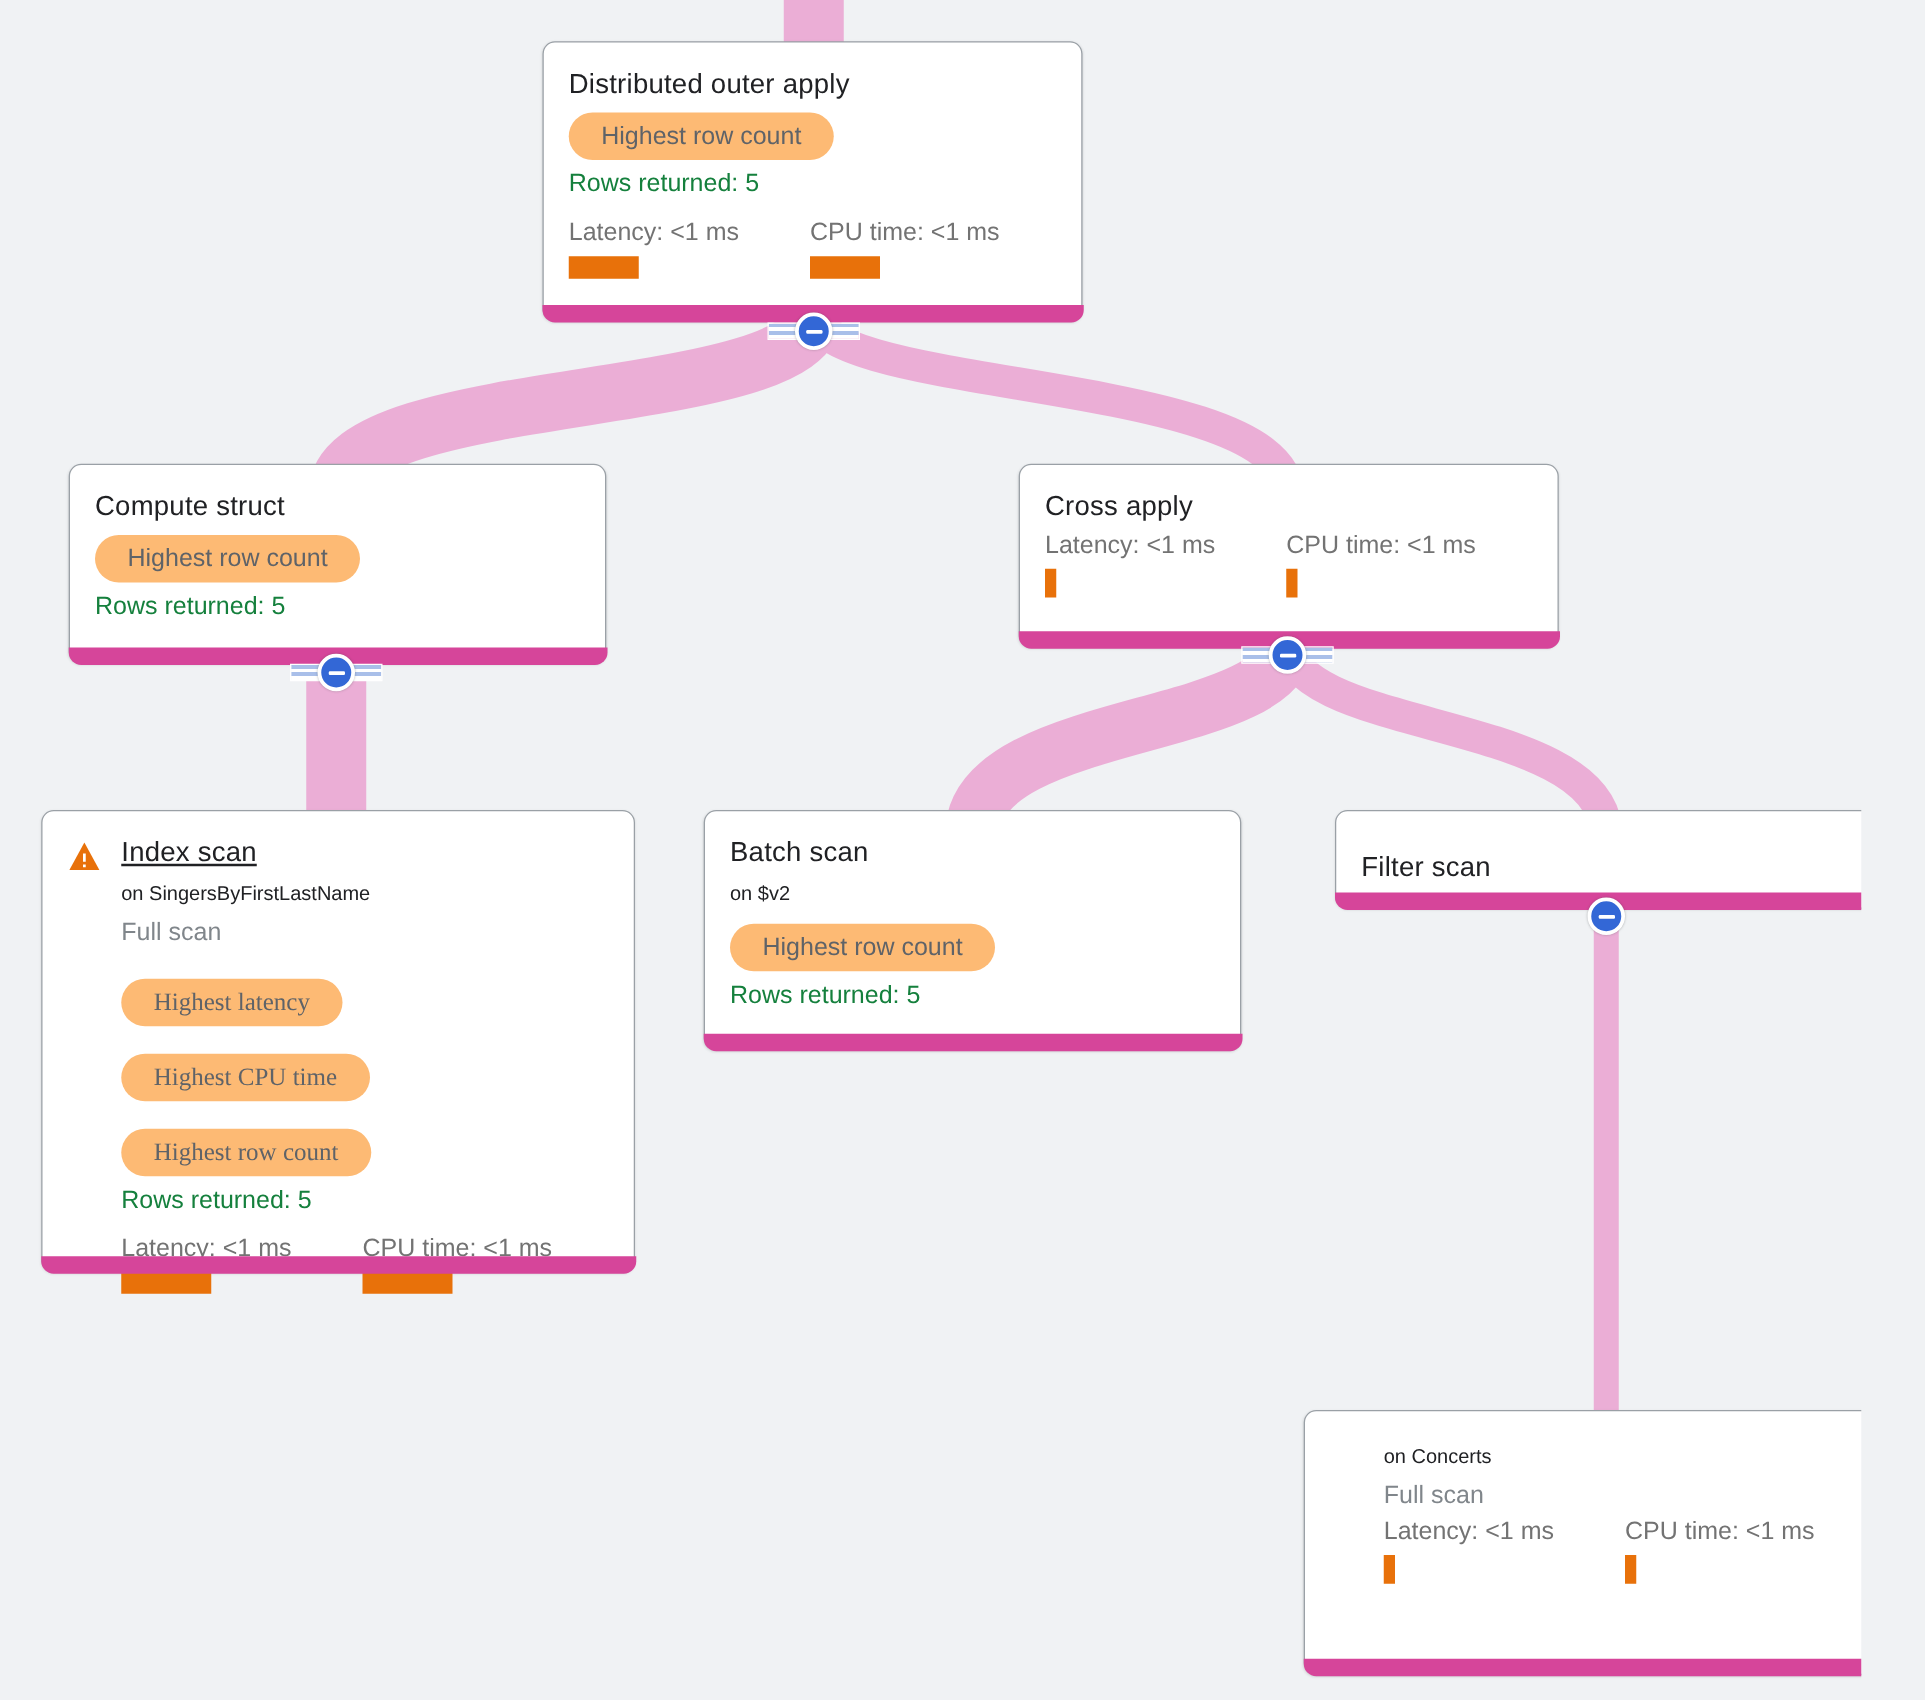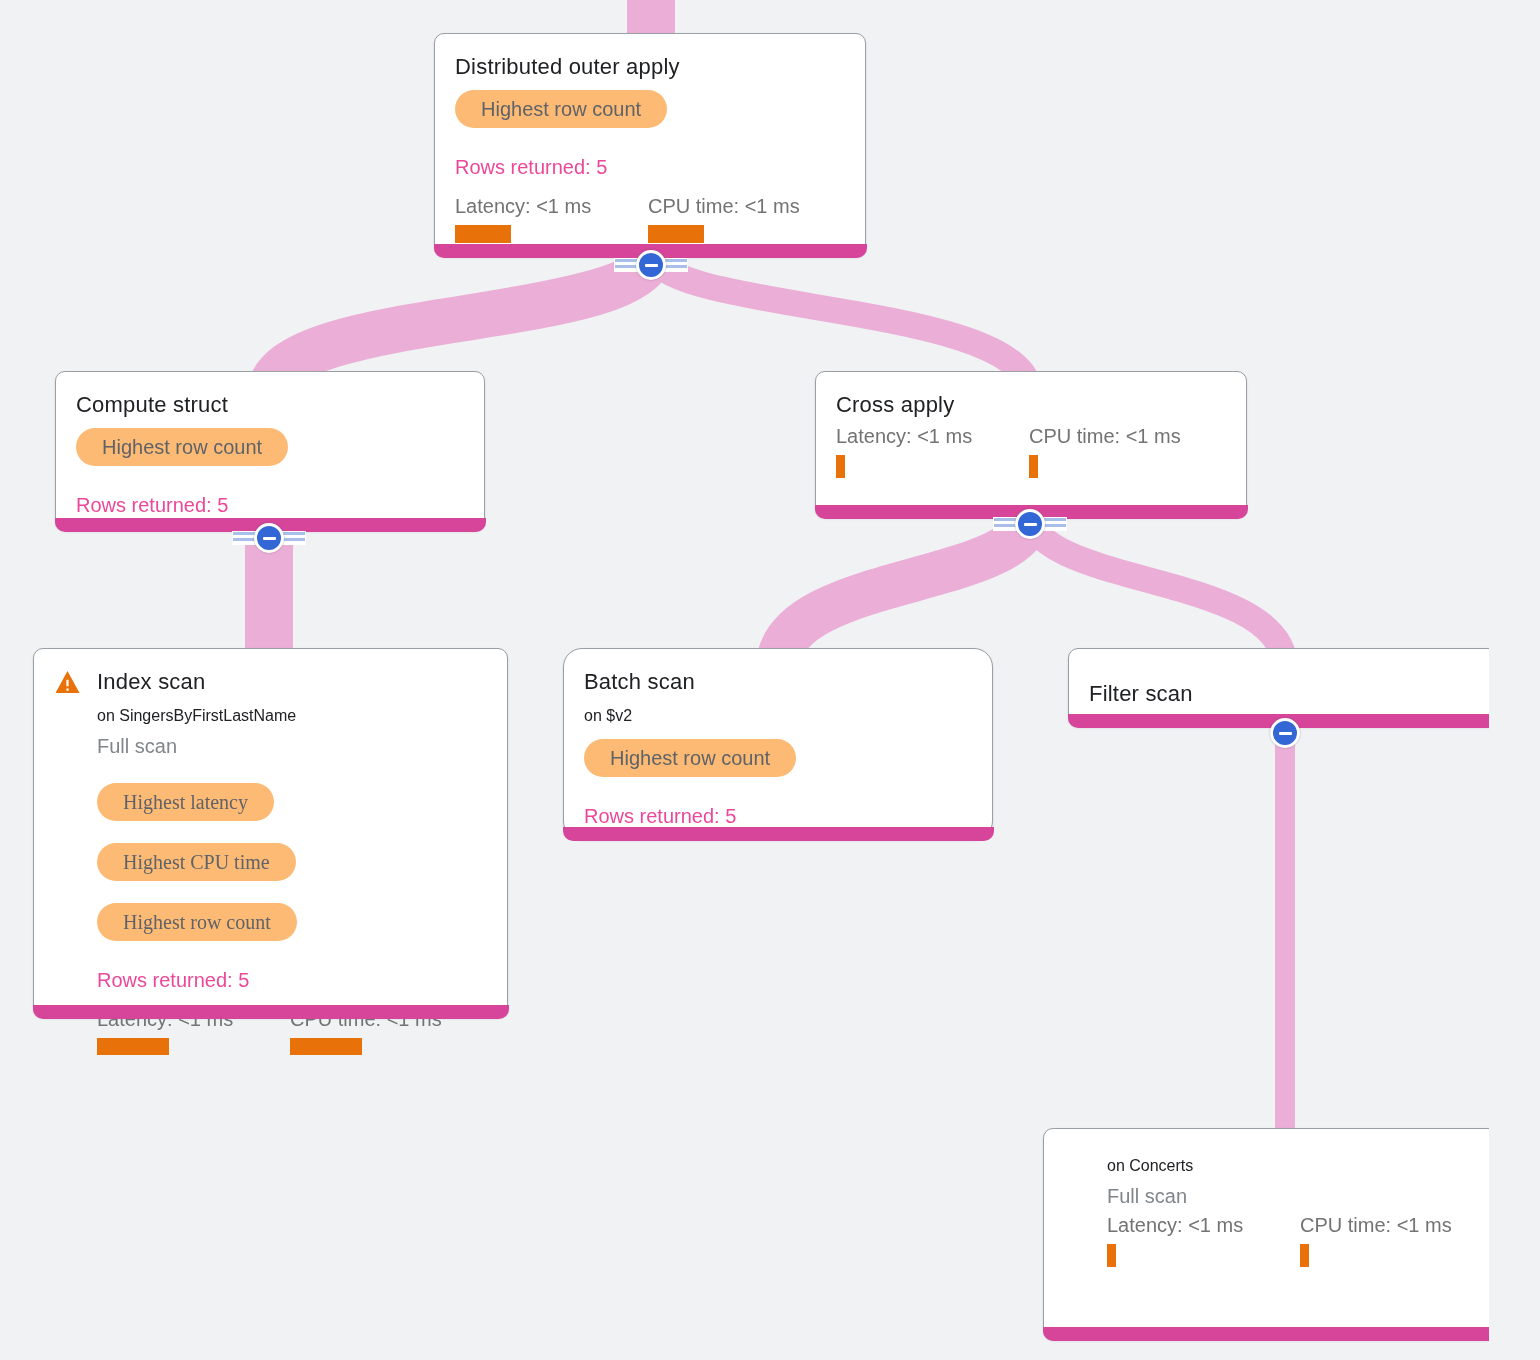--- a/index.html
+++ b/index.html
@@ -35,39 +35,39 @@
     background:#D6459A;
     border-radius:0 0 10px 10px;
   }
   .title{
     font-size:22px;
     font-weight:500;
     letter-spacing:.2px;
     line-height:30px;
     color:#202124;
   }
-  .title-row{display:flex;align-items:center;gap:16px;}
+  .title-row{display:flex;align-items:flex-end;gap:16px;text-decoration:underline;}
   .warn-icon{width:27px;height:24px;flex:0 0 auto;}
   .indent{margin-left:43px;}
   .sub{font-size:16px;line-height:30px;color:#202124;margin-top:4px;}
   .muted{font-size:20px;line-height:30px;color:#80868B;}
   .pill{
     display:inline-block;
     background:#fdba74;
     color:#5F6368;
     font-size:20px;
     line-height:38px;
     height:38px;
     border-radius:19px;
     padding:0 26px;
     margin-top:8px;
     white-space:nowrap;
   }
   .pill-stack .pill{display:table;margin-top:22px;font-family:Liberation Serif, serif;}
-  .rows{font-size:20px;line-height:30px;margin-top:24px;color:#ec4899;}
+  .rows{font-size:20px;line-height:30px;margin-top:4px;color:#15803d;}
   .metrics{display:flex;margin-top:10px;}
   .metric{width:193px;}
   .metric-label{font-size:20px;line-height:28px;color:#737373;}
   .bar{background:#E8710A;margin-top:5px;}
   .bar-wide{width:56px;height:18px;}
   .bar-long{width:72px;height:17px;}
   .bar-tiny{width:9px;height:23px;}
 
   
   .collapse{position:absolute;z-index:2;width:74px;height:30px;}
@@ -172,21 +172,21 @@
         </div>
         <div class="metric">
           <div class="metric-label">CPU time: &lt;1 ms</div>
           <div class="bar bar-long"></div>
         </div>
       </div>
     </div>
     <div class="accent-bar"></div>
   </div>
 
-  <div class="node" style="left:563px;top:648px;width:430px;height:192px;border-radius:19px;">
+  <div class="node" style="left:563px;top:648px;width:430px;height:192px;">
     <div class="title">Batch scan</div>
     <div class="sub">on $v2</div>
     <div><span class="pill">Highest row count</span></div>
     <div class="rows">Rows returned: 5</div>
     <div class="accent-bar"></div>
   </div>
 
   <div class="node" style="left:1068px;top:648px;width:432px;height:79px;padding-top:30px;">
     <div class="title">Filter scan</div>
     <div class="accent-bar"></div>

